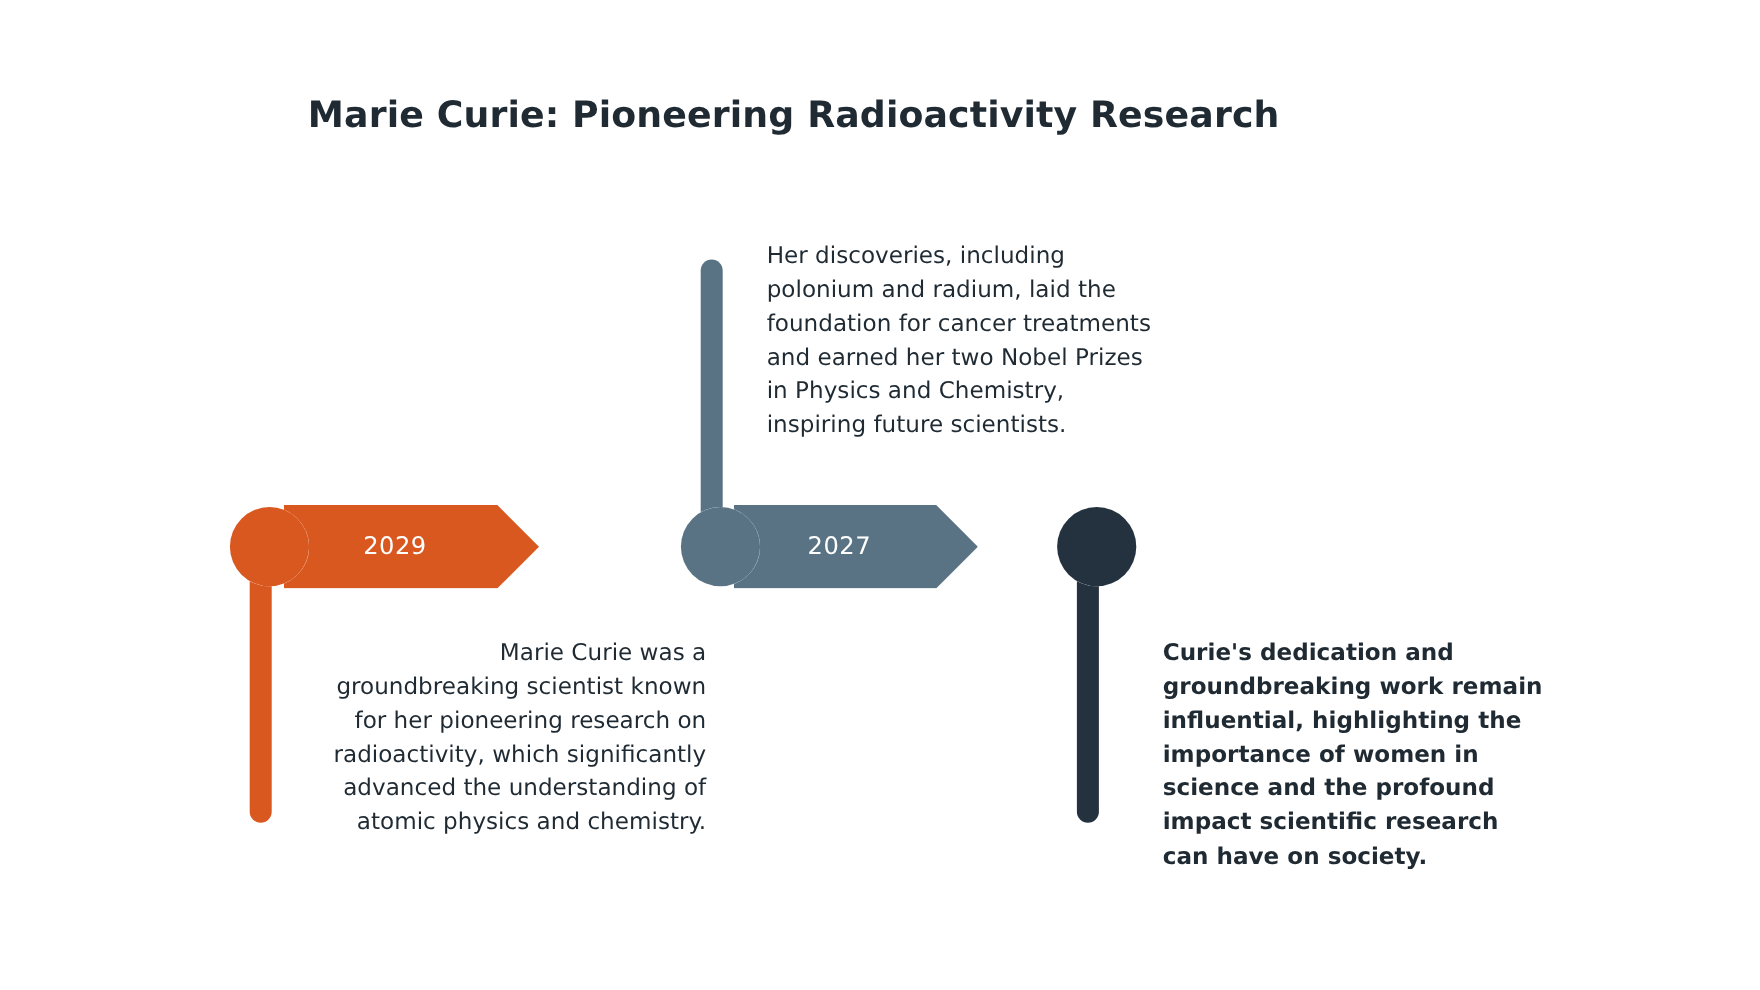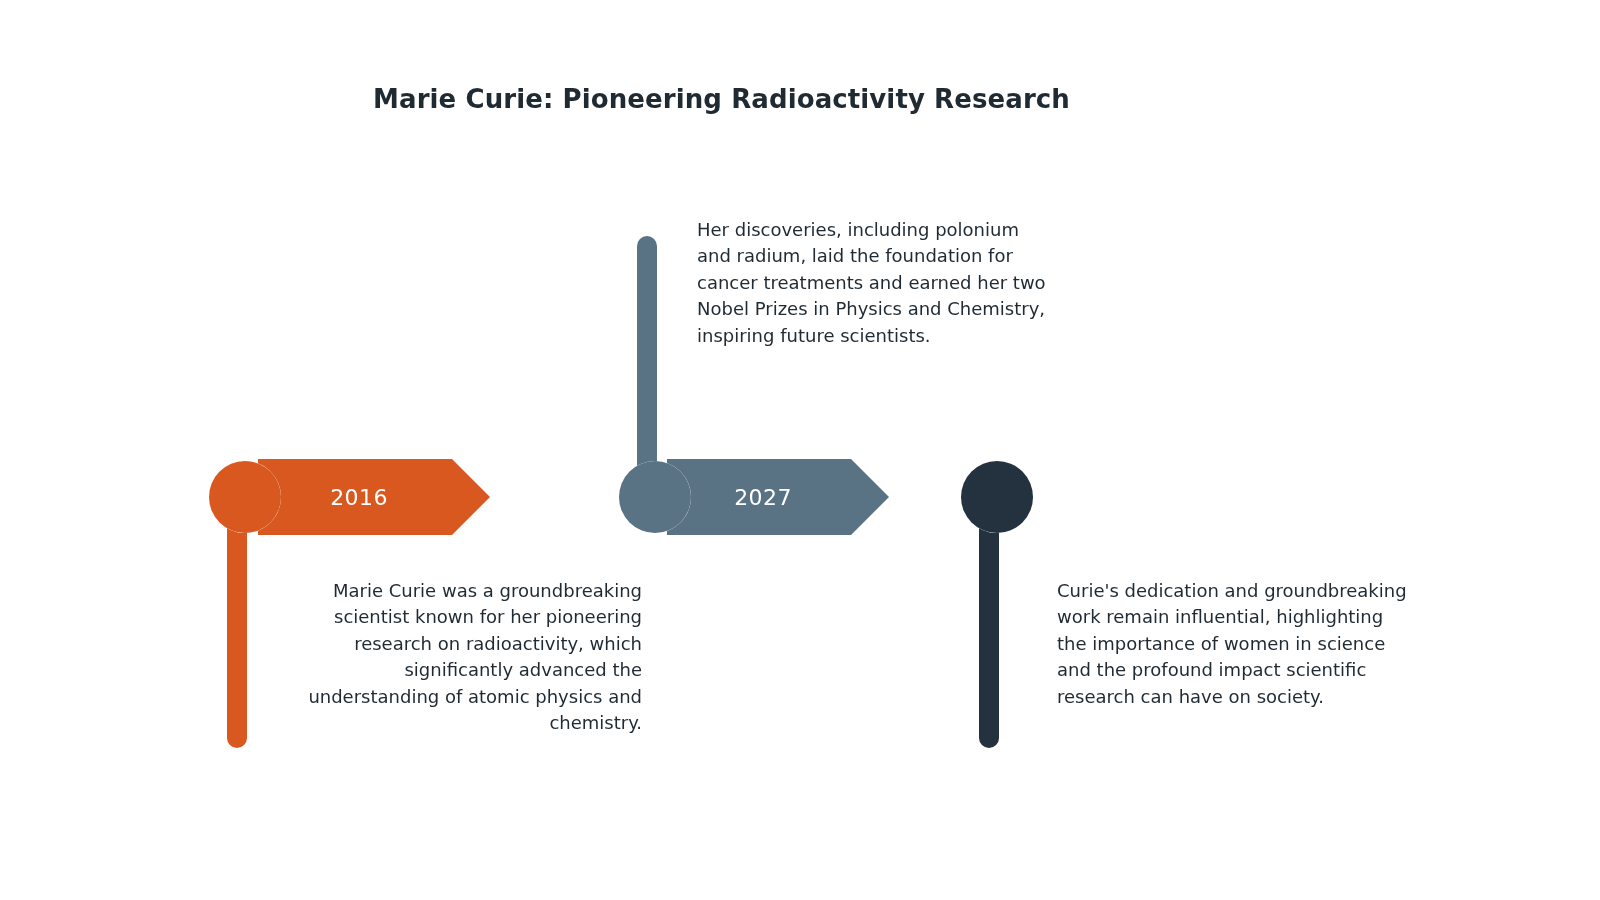--- a/index.html
+++ b/index.html
@@ -21,21 +21,21 @@
     background: #ffffff;
   }
 
   
   #title {
     position: absolute;
     top: 84px;
     left: 0;
     width: 1443px;
     text-align: center;
-    font-size: 26px;
+    font-size: 33px;
     font-weight: bold;
     color: #1f2a33;
     letter-spacing: 0.1px;
   }
 
   
   .item {
     position: absolute;
     top: 0;
     height: 900px;
@@ -89,21 +89,21 @@
   .stem {
     position: absolute;
     width: 20px;
     border-radius: 10px;
     z-index: 1;
   }
 
   
   .body-text {
     position: absolute;
-    font-size: 18px;
+    font-size: 21px;
     line-height: 1.47;
     color: #1f2a33;
     width: 350px;
   }
 
   
   #item-2022 { left: 0; }
   #item-2022 .banner { left: 258px; top: 459px; width: 232px; }
   #item-2022 .marker { left: 209px; top: 461px; }
   #item-2022 .stem { left: 227px; top: 490px; height: 258px; }
@@ -112,34 +112,34 @@
   
   #item-2023 .banner { left: 667px; top: 459px; width: 222px; }
   #item-2023 .marker { left: 619px; top: 461px; }
   #item-2023 .stem { left: 637px; top: 236px; height: 260px; }
   #item-2023 .body-text { left: 697px; top: 217px; width: 360px; }
 
   
   #item-2024 .banner { left: 1010px; top: 459px; width: 225px; }
   #item-2024 .marker { left: 961px; top: 461px; }
   #item-2024 .stem { left: 979px; top: 490px; height: 258px; }
-  #item-2024 .body-text { left: 1057px; top: 578px; width: 350px; }
+  #item-2024 .body-text { left: 1057px; top: 578px; width: 350px; font-weight: bold; }
 </style>
 </head>
 <body>
 
 <div id="canvas">
 
   <div id="title">Marie Curie: Pioneering Radioactivity Research</div>
 
   <div class="item" id="item-2022">
     <div class="stem" style="background:#d9581f;"></div>
     <div class="banner">
       <div class="shape" style="background:#d9581f;"></div>
-      <div class="year">2016</div>
+      <div class="year">2029</div>
     </div>
     <div class="marker">
       <div class="dot" style="background:#d9581f;"></div>
     </div>
     <div class="body-text">Marie Curie was a groundbreaking scientist known for her pioneering research on radioactivity, which significantly advanced the understanding of atomic physics and chemistry.</div>
   </div>
 
   <div class="item" id="item-2023">
     <div class="stem" style="background:#5a7384;"></div>
     <div class="banner">

